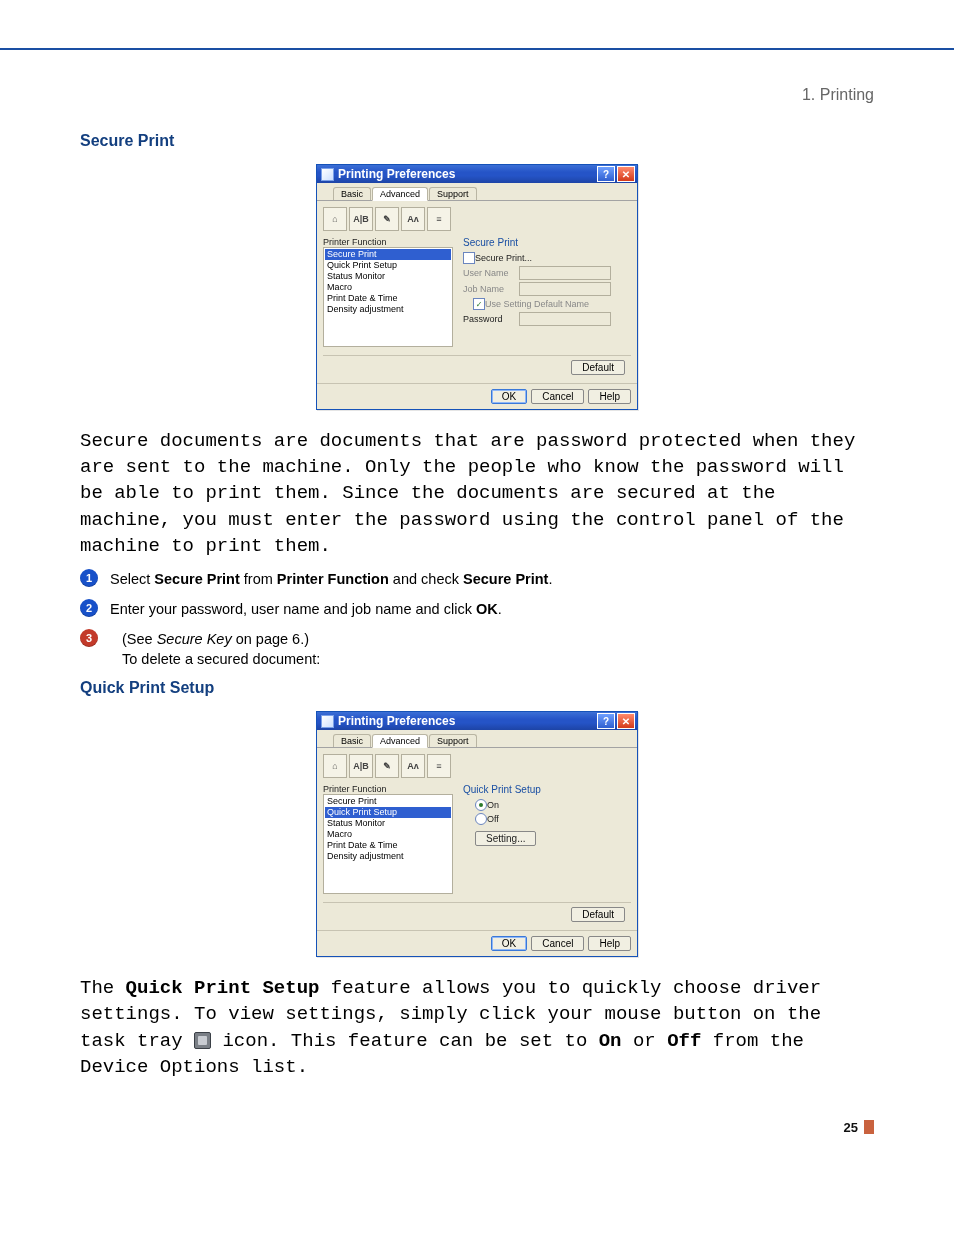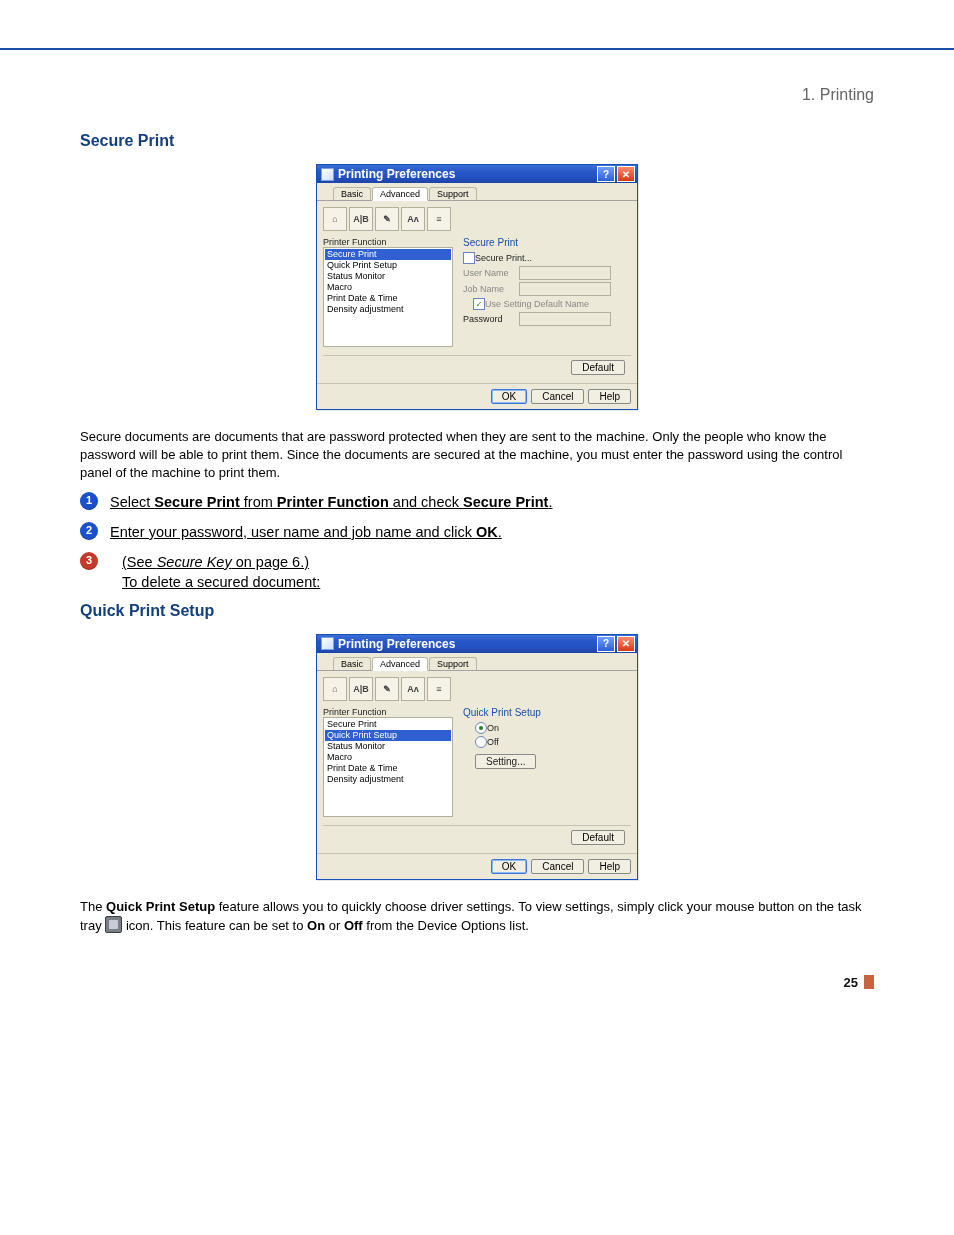--- a/index.html
+++ b/index.html
@@ -135,33 +135,33 @@
   .btn {
     border:1px solid #888; background:#f1efe2;
     padding:1px 10px; font-size:10px; border-radius:2px;
   }
   .btn.hl { border:1px solid #3a78d8; box-shadow:0 0 0 1px #8fb7f7 inset; }
   .dlg-footer {
     display:flex; justify-content:flex-end; gap:4px;
     padding:5px 6px; border-top:1px solid #c7c3b2; background:#ece9d8;
   }
   .defrow { display:flex; justify-content:flex-end; padding:4px 6px 2px; border-top:1px solid #c7c3b2; margin-top:8px; }
-  p.body { font-size:13px; line-height:1.38; margin:0 0; }
+  p.body { font-size:19px; line-height:1.38; margin:0 0;font-family:Liberation Mono, monospace; }
   .steps { margin:8px 0; }
   .step { display:flex; align-items:flex-start; gap:12px; margin:10px 0; font-size:14.5px; line-height:1.38; }
   .bullet {
     width:18px; height:18px; border-radius:50%;
     color:#fff; display:flex; align-items:center; justify-content:center;
     font-size:11px; font-weight:bold; flex-shrink:0;
     box-shadow:inset 0 -1px 0 rgba(0,0,0,.2);
   }
   .b1 { background:#1851c9; }
   .b2 { background:#1851c9; }
   .b3 { background:#c33a2a; }
-  .step-body { flex:1;text-decoration:underline; }
+  .step-body { flex:1; }
   .step-body .sub { margin-left:12px; }
   .tray-icon {
     display:inline-block; width:15px; height:15px; vertical-align:-3px;
     background:#7a7f86; border:1px solid #3a3f46; border-radius:2px;
     position:relative;
   }
   .tray-icon::after {
     content:""; position:absolute; inset:3px; background:#c9ccd2; border-radius:1px;
   }
   em { font-style: italic; }

